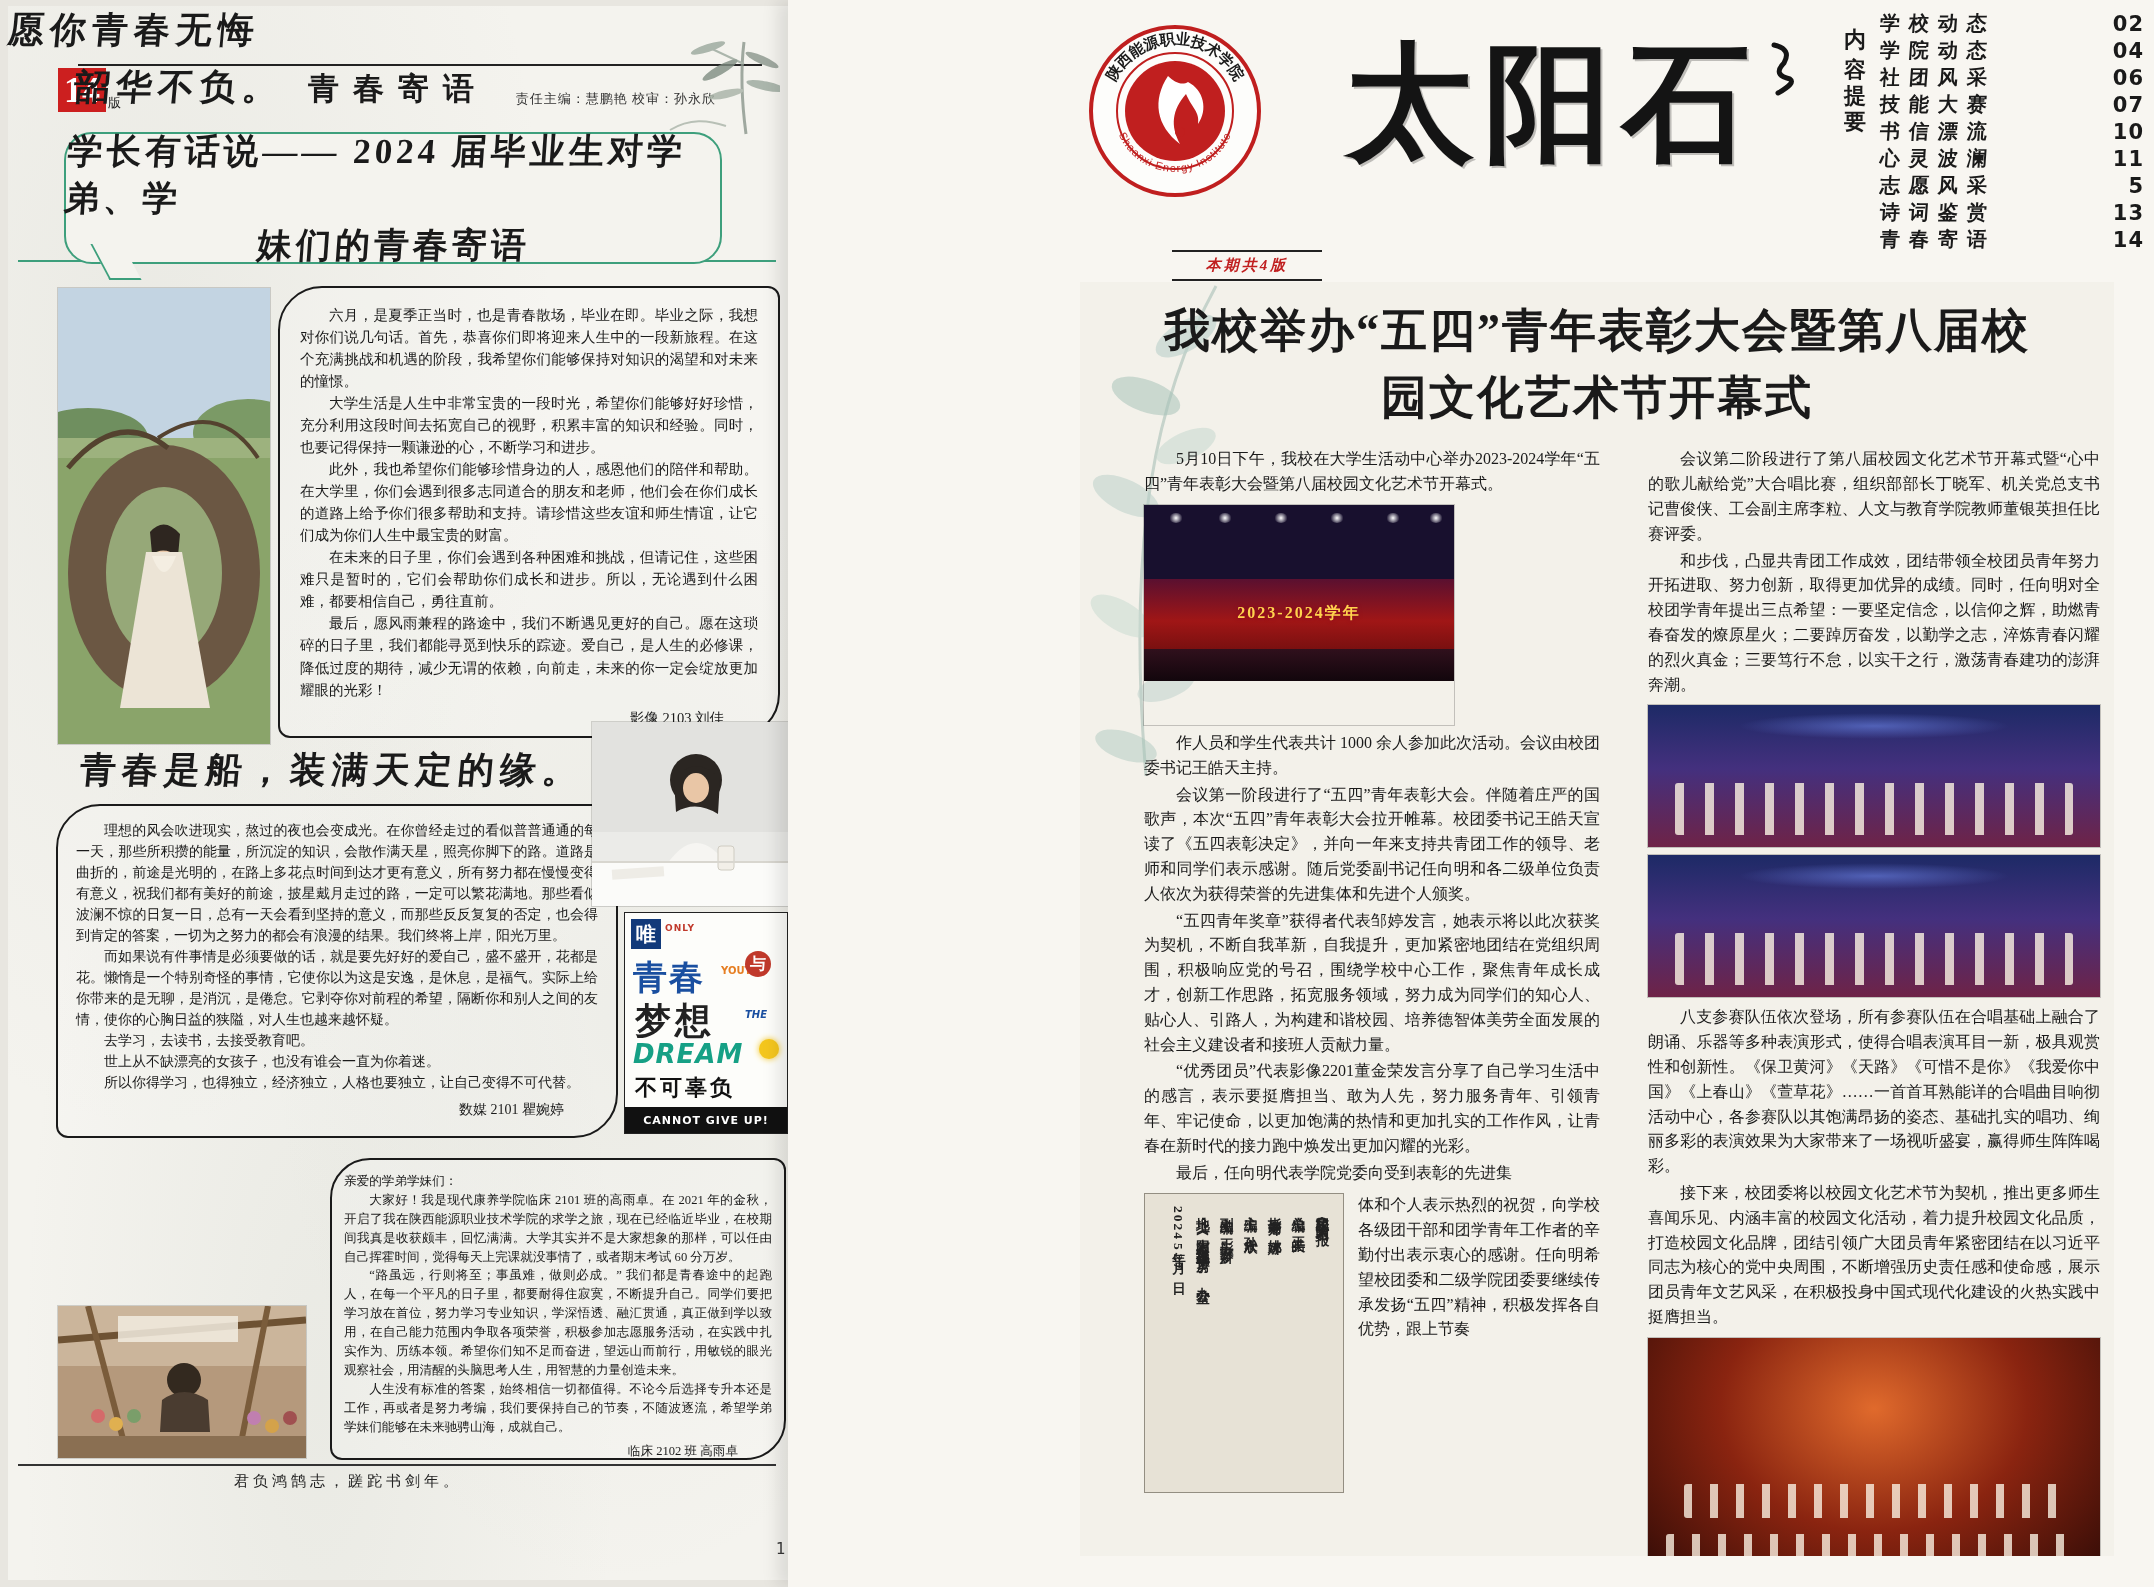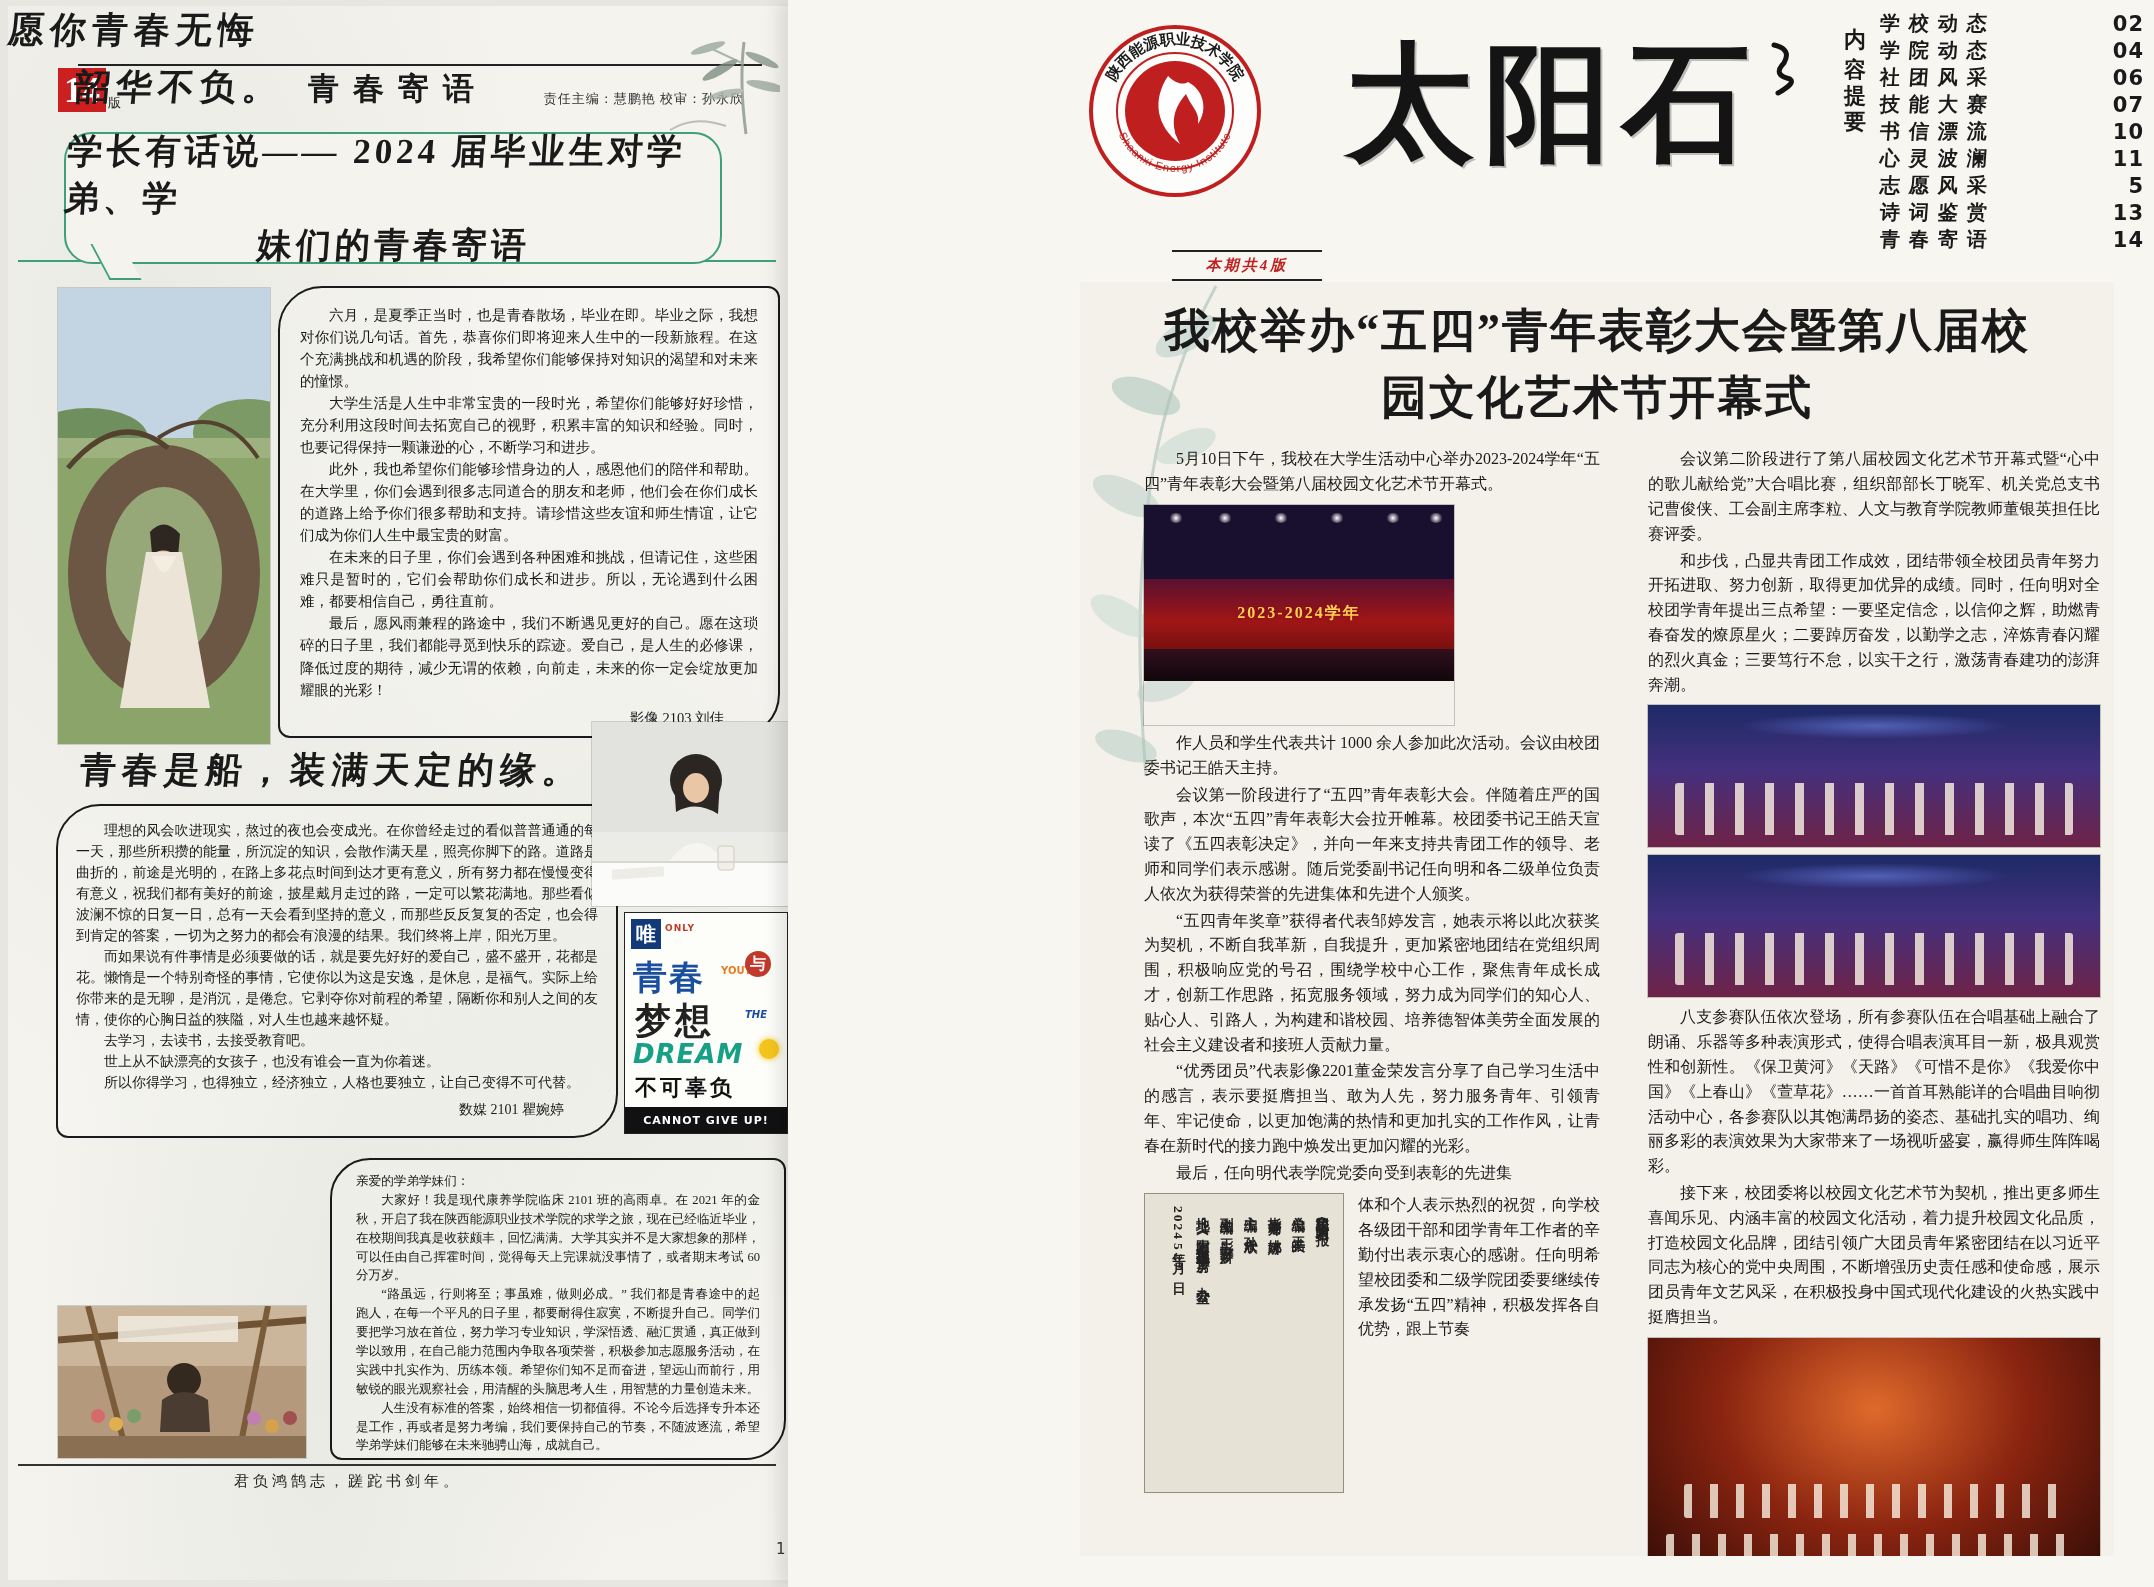--- a/index.html
+++ b/index.html
@@ -12,39 +12,39 @@
                      radial-gradient(ellipse at 40% 88%,rgba(160,170,155,.12),transparent 45%);}
   .page-right{position:absolute;left:788px;top:0;width:1366px;height:1587px;background:#f8f6f1;
     box-shadow:-10px 0 16px rgba(0,0,0,.10);}
   
   .lp-rule{position:absolute;left:70px;right:26px;top:58px;height:2px;background:#222;}
   .lp-pagebox{position:absolute;left:50px;top:62px;display:flex;align-items:flex-end;}
   .lp-pagenum{width:48px;height:44px;background:#cc1f1f;color:#fff;font-size:36px;font-weight:700;
     display:flex;align-items:center;justify-content:center;}
   .lp-pagelabel{font-size:13px;margin-left:2px;color:#222;}
   .lp-title{position:absolute;left:0;right:0;top:62px;text-align:center;font-size:31px;font-weight:700;letter-spacing:14px;}
-  .lp-credits{position:absolute;right:44px;top:84px;font-size:13px;color:#333;letter-spacing:1px;}
+  .lp-credits{position:absolute;right:72px;top:84px;font-size:13px;color:#333;letter-spacing:1px;}
   .bamboo{position:absolute;right:8px;top:28px;width:130px;height:104px;opacity:.8;}
   
   .bubble{position:absolute;left:56px;top:126px;width:654px;height:128px;border:2.5px solid #3d9f7c;
     border-radius:28px;background:#f4f3ee;z-index:2;display:flex;flex-direction:column;
     align-items:center;justify-content:center;}
   .bubble-line{font-size:35px;font-weight:700;letter-spacing:4px;transform:skewX(-4deg);}
   .bubble-tail{position:absolute;left:92px;top:238px;width:30px;height:34px;background:#f4f3ee;
     border-left:2.5px solid #3d9f7c;border-bottom:2.5px solid #3d9f7c;transform:skewX(28deg);z-index:3;}
   .green-line{position:absolute;left:10px;right:12px;top:254px;height:2px;background:#3d9f7c;z-index:1;}
   
   .box{border:2px solid #1a1a1a;background:rgba(255,255,255,.18);box-sizing:border-box;position:absolute;}
   .box p{margin:0;text-indent:2em;text-align:justify;}
   .sig{text-align:right;margin-top:6px;padding-right:34px;}
   .s1{left:270px;top:280px;width:502px;height:452px;border-radius:44px 12px 44px 12px;padding:16px 20px;
       font-size:14.5px;line-height:1.52;overflow:hidden;}
   .s2{left:48px;top:798px;width:562px;height:334px;border-radius:44px 12px 44px 12px;padding:14px 18px;
       font-size:14px;line-height:1.5;overflow:hidden;}
-  .s3{left:322px;top:1152px;width:456px;height:302px;border-radius:40px 12px 40px 12px;padding:12px 24px;
+  .s3{left:322px;top:1152px;width:456px;height:302px;border-radius:40px 12px 40px 12px;padding:12px 12px;
       font-size:12.6px;line-height:1.5;overflow:hidden;}
   .s3 .salut{text-indent:0;}
   .hand-title{position:absolute;font-size:36px;font-weight:700;letter-spacing:6px;transform:skewX(-5deg);}
   .t2{left:72px;top:740px;}
   .t3{left:80px;top:1160px;transform:none;}
   .t3 .l1{font-size:36px;font-weight:700;letter-spacing:6px;transform:skewX(-5deg);}
   .t3 .l2{font-size:36px;font-weight:700;letter-spacing:6px;margin-left:66px;margin-top:8px;transform:skewX(-5deg);}
   
   .photo{position:absolute;overflow:hidden;box-shadow:0 0 0 1px rgba(0,0,0,.15);}
   .ph-nest{left:50px;top:282px;width:212px;height:456px;}

